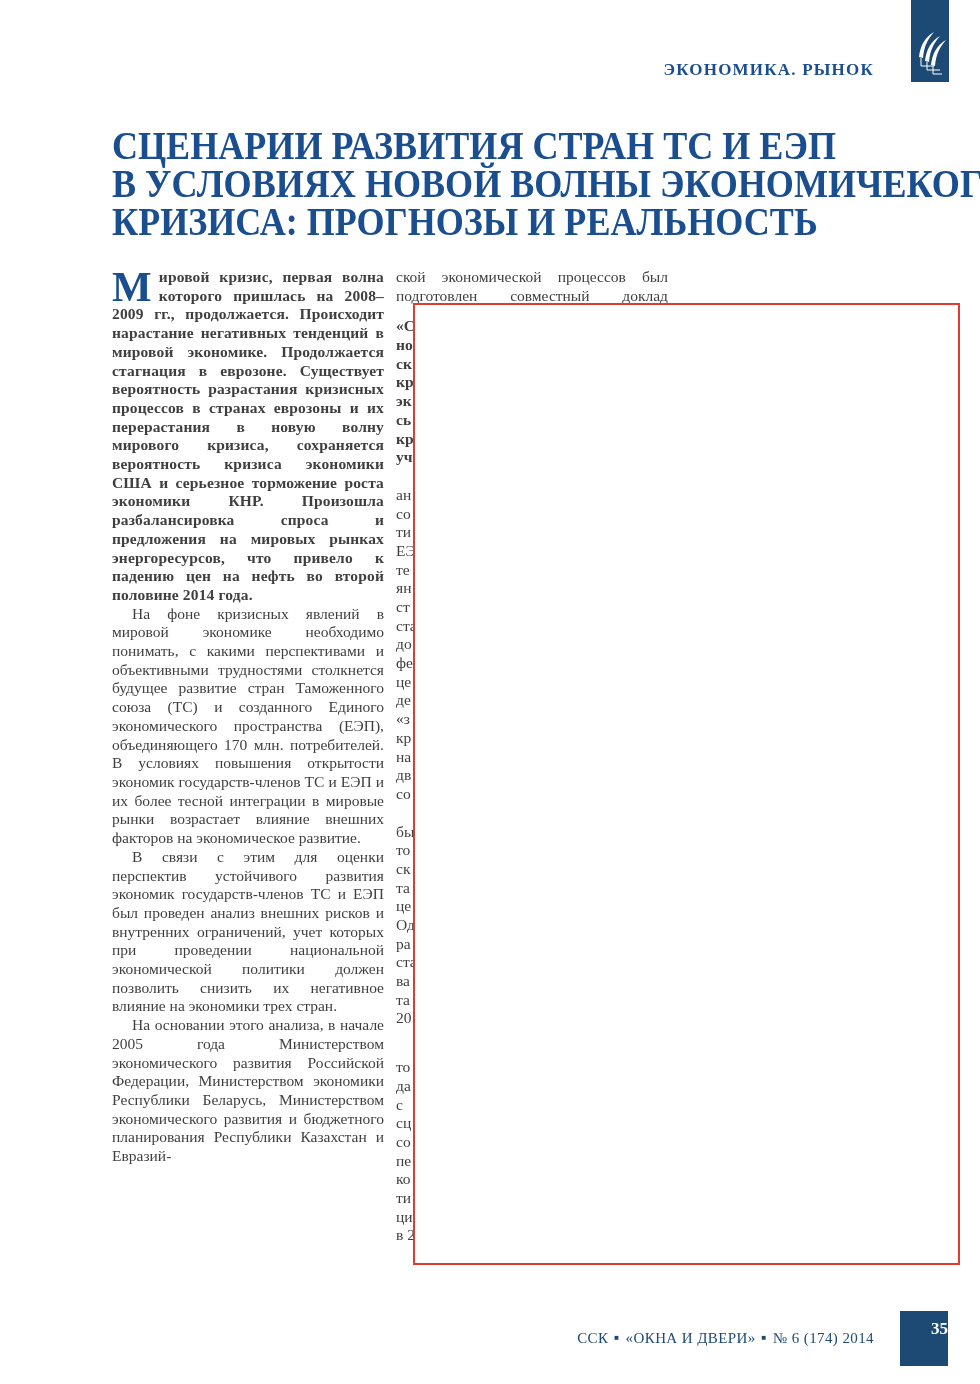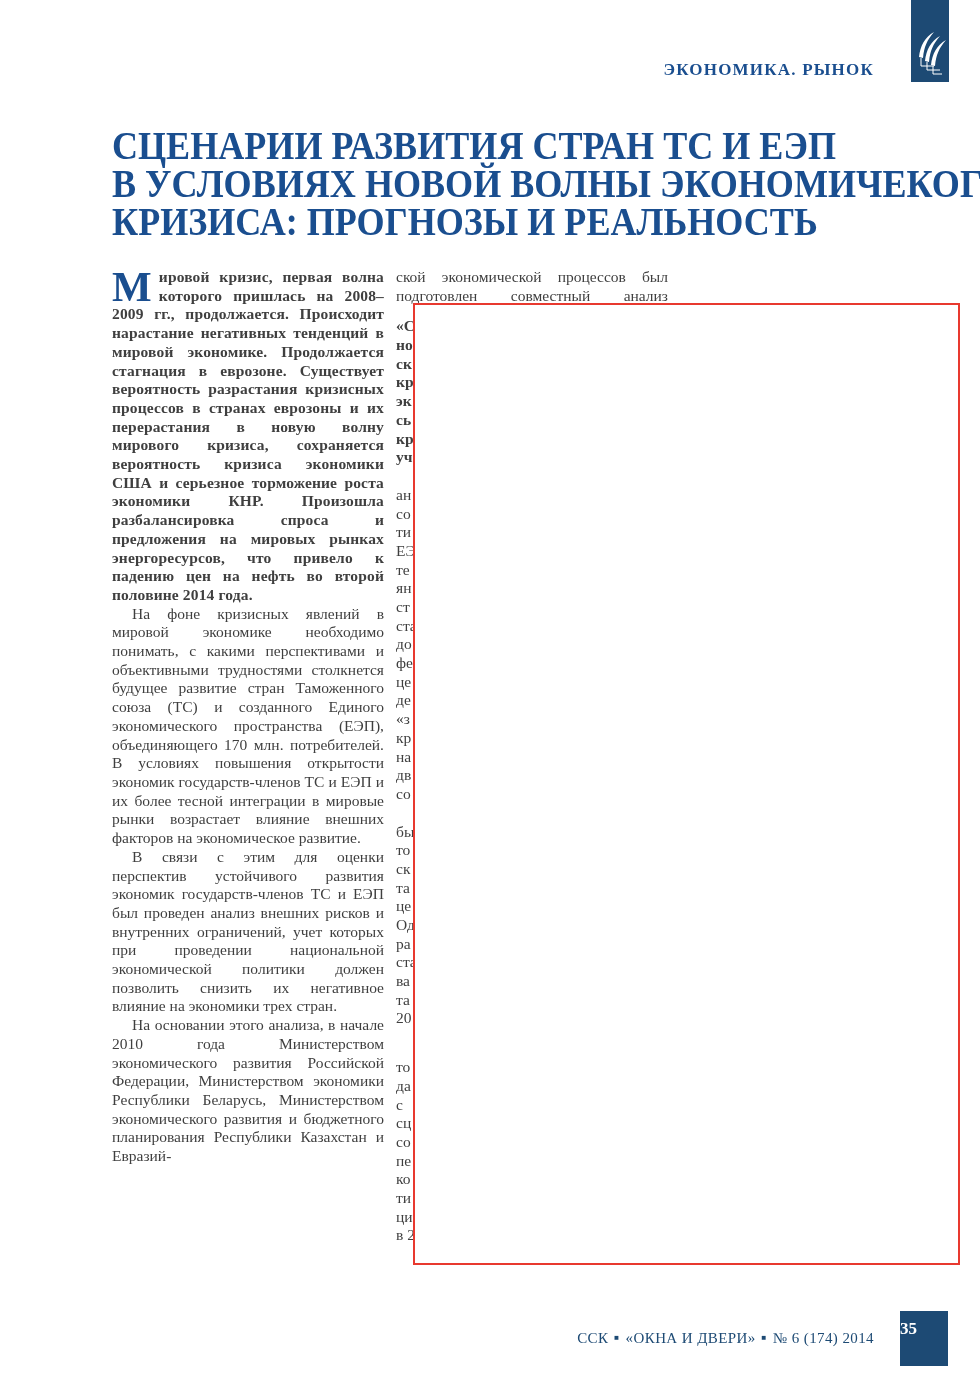--- a/index.html
+++ b/index.html
@@ -76,21 +76,21 @@
     color:var(--dark-blue);
     font-size:15px;letter-spacing:0.4px;
     white-space:nowrap;
   }
   .footer-line .bullet{
     font-size:8px;vertical-align:3px;margin:0 6px;
   }
   .page-num-box{
     position:absolute;left:863px;top:1311px;width:48px;height:55px;
     background:var(--dark-blue);
-    text-align:left;
+    text-align:right;
   }
   .page-num-box .pn{
     color:#ffffff;font-size:17px;font-weight:700;
     display:inline-block;margin-top:8px;
   }
 </style>
 </head>
 <body>
 
 <div class="page">
@@ -126,28 +126,28 @@
   <p class="para bold with-dc">
         <span class="dc">М</span><span>ировой кризис, первая волна которого пришлась на 2008–2009 гг., продолжается. Происходит нарастание негативных тенденций в мировой экономике. Продолжается стагнация в еврозоне. Существует вероятность разрастания кризисных процессов в странах еврозоны и их перерастания в новую волну мирового кризиса, сохраняется вероятность кризиса экономики США и серьезное торможение роста экономики КНР. Произошла разбалансировка спроса и предложения на мировых рынках энергоресурсов, что привело к падению цен на нефть во второй половине 2014 года.</span>
       </p>
       <p class="para indent">
         <span>На фоне кризисных явлений в мировой экономике необходимо понимать, с какими перспективами и объективными трудностями столкнется будущее развитие стран Таможенного союза (ТС) и созданного Единого экономического пространства (ЕЭП), объединяющего 170 млн. потребителей. В условиях повышения открытости экономик государств-членов ТС и ЕЭП и их более тесной интеграции в мировые рынки возрастает влияние внешних факторов на экономическое развитие.</span>
       </p>
       <p class="para indent">
         <span>В связи с этим для оценки перспектив устойчивого развития экономик государств-членов ТС и ЕЭП был проведен анализ внешних рисков и внутренних ограничений, учет которых при проведении национальной экономической политики должен позволить снизить их негативное влияние на экономики трех стран.</span>
       </p>
       <p class="para indent">
-        <span>На основании этого анализа, в начале 2010 года Министерством экономического развития Российской Федерации, Министерством экономики Республики Беларусь, Министерством экономического развития и бюджетного планирования Республики Казахстан и Евразий-</span>
+        <span>На основании этого анализа, в начале 2005 года Министерством экономического развития Российской Федерации, Министерством экономики Республики Беларусь, Министерством экономического развития и бюджетного планирования Республики Казахстан и Евразий-</span>
       </p>
     </div>
 
   <div class="col col2">
 
   <div class="ln j">ской экономической процессов был</div>
-      <div class="ln j">подготовлен совместный анализ</div>
+      <div class="ln j">подготовлен совместный доклад</div>
       <div class="ln b" style="margin-top: 12px;">«С</div>
       <div class="ln b">но</div>
       <div class="ln b">ск</div>
       <div class="ln b">кр</div>
       <div class="ln b">эк</div>
       <div class="ln b">сь</div>
       <div class="ln b">кр</div>
       <div class="ln b">уч</div>
       <div class="ln" style="margin-top: 19px;">ан</div>
       <div class="ln">со</div>

